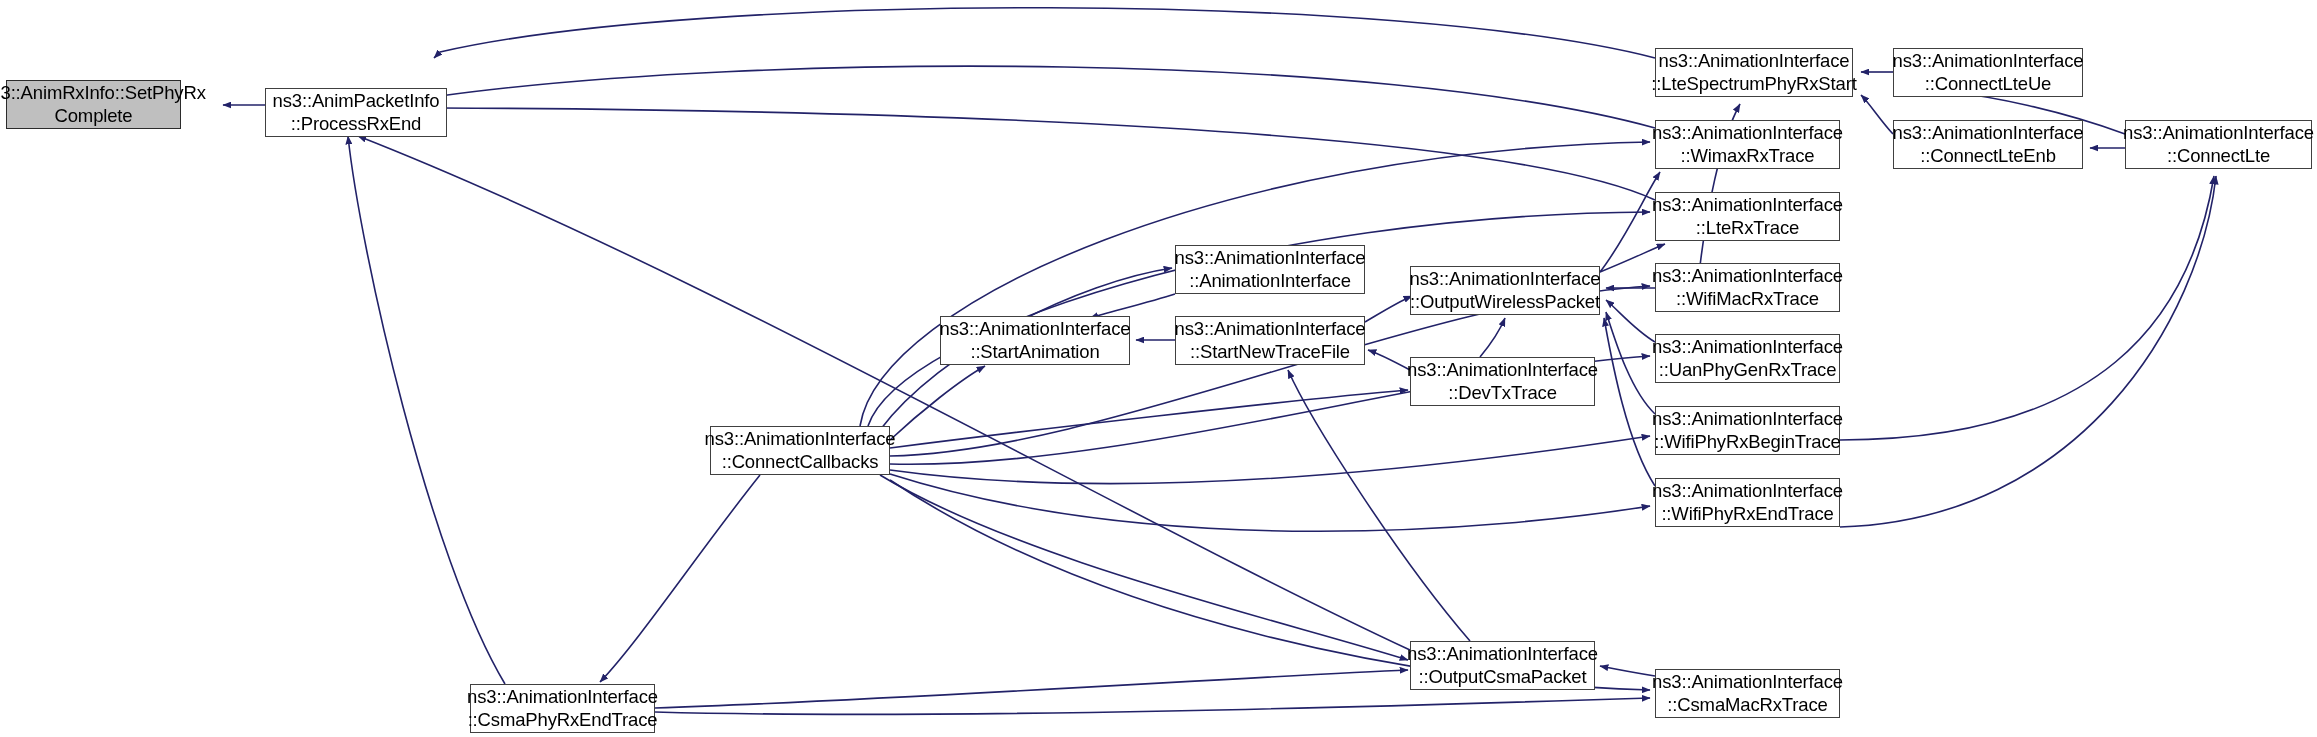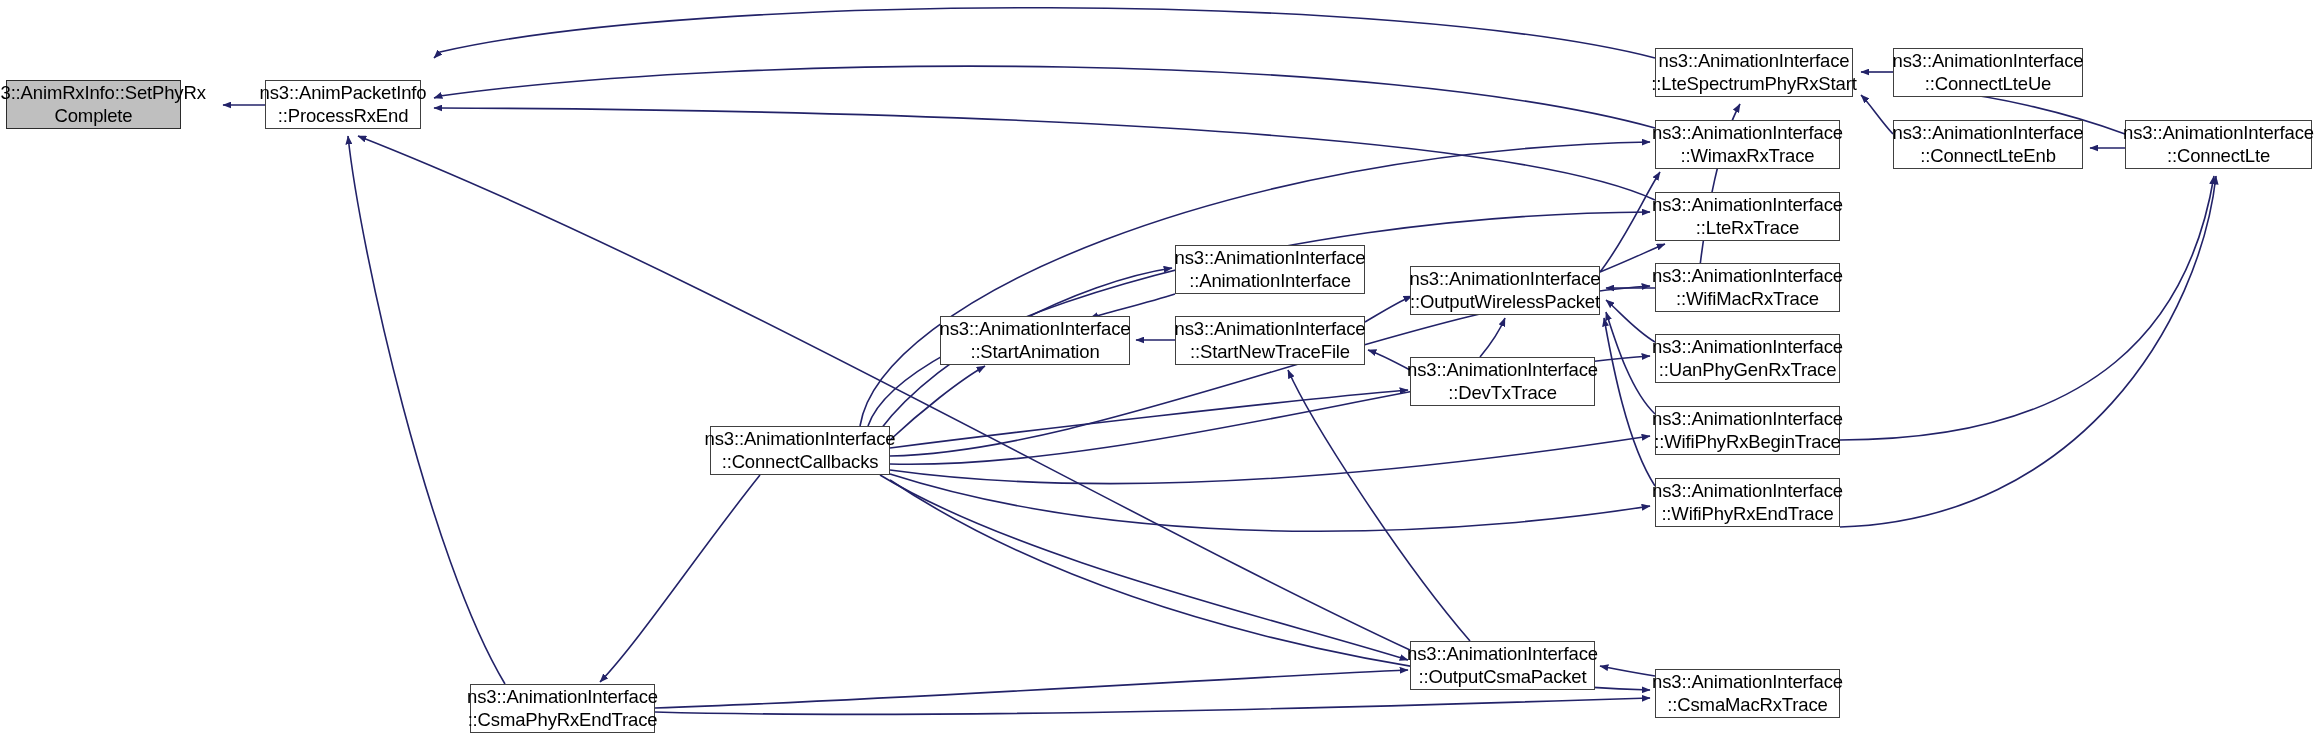--- a/index.html
+++ b/index.html
@@ -103,21 +103,21 @@
         <path d="M 1410 650 C 1130 520 700 270 358 136" fill="none" stroke="#222268" stroke-width="1.6" marker-end="url(#arrowhead)"></path>
         <path d="M 1840 527 C 2080 520 2200 320 2216 176" fill="none" stroke="#222268" stroke-width="1.6" marker-end="url(#arrowhead)"></path>
         <path d="M 1840 440 C 2100 440 2190 320 2214 176" fill="none" stroke="#222268" stroke-width="1.6" marker-end="url(#arrowhead)"></path>
       </g>
   </svg>
   <div id="node-group">
       <div class="node current" title="ns3::AnimRxInfo::SetPhyRxComplete" style="left: 6px; top: 80px; width: 175px; height: 49px;">
         <span class="node-label">ns3::AnimRxInfo::SetPhyRx
 Complete</span>
       </div>
-      <div class="node" title="ns3::AnimPacketInfo::ProcessRxEnd" style="left: 265px; top: 80px; width: 156px; height: 49px;">
+      <div class="node" title="ns3::AnimPacketInfo::ProcessRxEnd" style="left: 265px; top: 88px; width: 182px; height: 49px;">
         <span class="node-label">ns3::AnimPacketInfo
 ::ProcessRxEnd</span>
       </div>
       <div class="node" title="ns3::AnimationInterface::LteSpectrumPhyRxStart" style="left: 1655px; top: 48px; width: 198px; height: 49px;">
         <span class="node-label">ns3::AnimationInterface
 ::LteSpectrumPhyRxStart</span>
       </div>
       <div class="node" title="ns3::AnimationInterface::ConnectLteUe" style="left: 1893px; top: 48px; width: 190px; height: 49px;">
         <span class="node-label">ns3::AnimationInterface
 ::ConnectLteUe</span>

